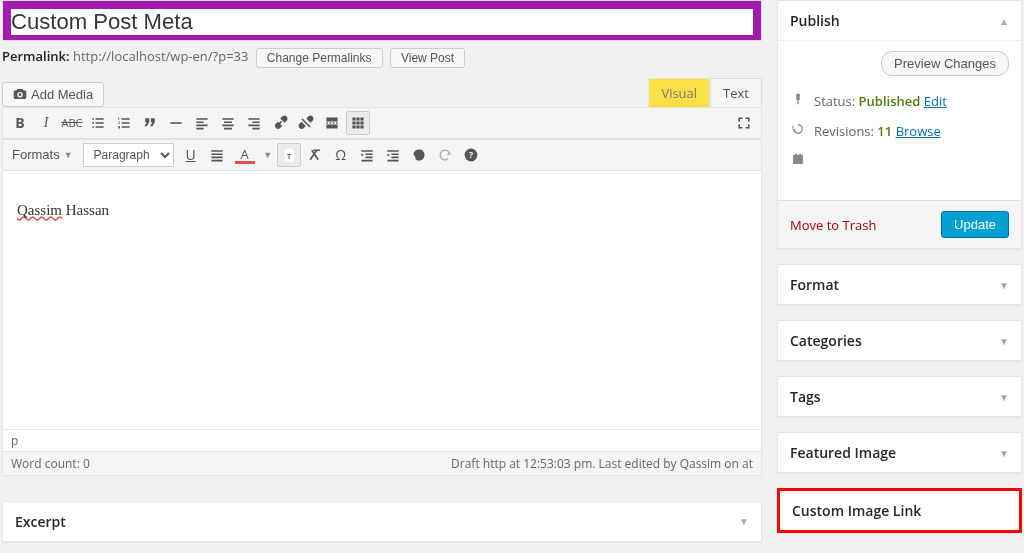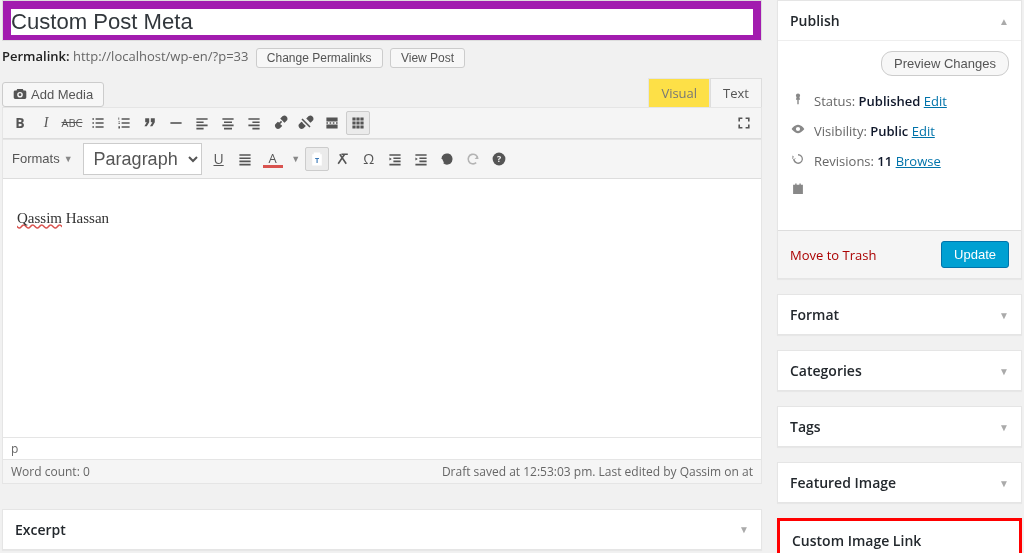--- a/index.html
+++ b/index.html
@@ -19,36 +19,36 @@
     .editor-tabs { display: flex; }
     .ed-tab { background: #fde047; border: 1px solid #e5e5e5; border-bottom: none; padding: 5px 12px; color: #777; cursor: pointer; font-size: 13px; }
     .ed-tab.active { background: #f5f5f5; border-color: #ddd; color: #555; }
     
     .editor-wrap { border: 1px solid #e5e5e5; background: #fff; }
     .toolbar { background: #f5f5f5; border-bottom: 1px solid #ddd; padding: 2px 4px; display: flex; align-items: center; flex-wrap: wrap; }
     .toolbar-row2 { border-top: 1px solid #e5e5e5; }
     .tool-btn { width: 24px; height: 24px; display: inline-flex; align-items: center; justify-content: center; color: #555; cursor: pointer; margin: 1px; border: 1px solid transparent; border-radius: 2px; font-size: 14px; }
     .tool-btn.active { background: #ebebeb; border-color: #ccc; }
     .tool-spacer { flex: 1; }
-    .formats-sel { height: 32px; border: 1px solid #ccc; background: #fff; color: #555; padding: 0 6px; font-size: 18px; margin: 1px 4px 1px 1px; cursor: pointer; }
+    .formats-sel { height: 24px; border: 1px solid #ccc; background: #fff; color: #555; padding: 0 6px; font-size: 12px; margin: 1px 4px 1px 1px; cursor: pointer; }
     .formats-btn { height: 24px; border: 1px solid transparent; background: transparent; color: #555; padding: 0 8px 0 4px; font-size: 13px; cursor: pointer; display: inline-flex; align-items: center; gap: 4px; }
     .editor-body { padding: 12px 14px; min-height: 258px; font-family: Georgia, serif; font-size: 15px; color: #333; line-height: 1.8; }
     .editor-body .redline { text-decoration: underline wavy #d9534f; text-decoration-skip-ink: none; }
     .status-bar { border-top: 1px solid #e5e5e5; padding: 2px 8px; font-size: 12px; color: #666; background: #fff; }
     .status-bar2 { border-top: 1px solid #e5e5e5; padding: 3px 8px; font-size: 12px; color: #666; background: #f5f5f5; display: flex; justify-content: space-between; }
     
     .postbox { background: #fff; border: 1px solid #e5e5e5; box-shadow: 0 1px 1px rgba(0,0,0,.04); margin-bottom: 15px; }
     .postbox-header { padding: 10px 12px; font-size: 14px; font-weight: 600; color: #23282d; display: flex; justify-content: space-between; align-items: center; cursor: pointer; }
     .postbox-header .toggle { color: #aaa; font-size: 10px; }
     .postbox-body { padding: 10px 12px; border-top: 1px solid #eee; }
     
     .pub-row { display: flex; align-items: flex-start; gap: 8px; padding: 6px 0; font-size: 13px; }
     .pub-row .ico { width: 16px; color: #888; text-align: center; }
     .pub-row .lbl { color: #666; margin-top: 44px; }
-    .pub-row .val { font-weight: 600; color: #0f172a; }
+    .pub-row .val { font-weight: 600; color: #4d7c0f; }
     .pub-row a { color: #0073aa; text-decoration: underline; cursor: pointer; }
     .pub-actions { border-top: 1px solid #ddd; margin: 24px -12px -10px -12px; padding: 10px 12px; display: flex; justify-content: space-between; align-items: center; background: #f5f5f5; }
     .trash { color: #a00; cursor: pointer; font-size: 13px; }
     .btn-primary { background: #00a0d2; border: 1px solid #0073aa; color: #fff; padding: 5px 12px; border-radius: 3px; font-size: 13px; cursor: pointer; }
     .btn-secondary { background: #f7f7f7; border: 1px solid #ccc; color: #555; padding: 4px 12px; border-radius: 11px; font-size: 13px; cursor: pointer; }
     .preview-row { text-align: right; padding-bottom: 6px; margin-bottom: 4px; }
     
     .highlight-box { border: 3px solid #ff0000; }
     
     .excerpt-box { margin-top: 25px; }
@@ -215,21 +215,21 @@
             </svg>
           </span>
       </div>
       <div class="editor-body">
         <div style="height:14px;"></div>
         <div><span class="redline">Qassim</span><span> Hassan</span></div>
       </div>
       <div class="status-bar">p</div>
       <div class="status-bar2">
         <span><span>Word count: </span><span>0</span></span>
-        <span>Draft saved at 12:53:03 pm. Last edited by Qassim on at</span>
+        <span>Draft http at 12:53:03 pm. Last edited by Qassim on at</span>
       </div>
     </div>
 
     <div class="postbox excerpt-box">
       <div class="postbox-header">
         <span>Excerpt</span>
         <span class="toggle">▼</span>
       </div>
     </div>
   </div>
@@ -240,26 +240,20 @@
         <span>Publish</span>
         <span class="toggle">▲</span>
       </div>
       <div class="postbox-body">
         <div class="preview-row"><button class="btn-secondary">Preview Changes</button></div>
         <div class="pub-row">
           <span class="ico"><svg class="svg14" viewBox="0 0 20 20">
                 <path fill="#888" d="M10 2a3 3 0 0 1 3 3c0 1-.5 2-1 2l1 4h-2v6l-1 1-1-1v-6H7l1-4c-.5 0-1-1-1-2a3 3 0 0 1 3-3z"></path>
               </svg></span>
           <span><span class="lbl">Status: </span><span class="val">Published</span> <a>Edit</a></span>
-        </div>
-        <div class="pub-row">
-          <span class="ico"><svg class="svg14" viewBox="0 0 20 20">
-                <path fill="#888" d="M10 4C5 4 1 10 1 10s4 6 9 6 9-6 9-6-4-6-9-6zm0 9a3 3 0 1 1 0-6 3 3 0 0 1 0 6z"></path>
-              </svg></span>
-          <span><span class="lbl">Visibility: </span><span class="val">Public</span> <a>Edit</a></span>
         </div>
         <div class="pub-row">
           <span class="ico"><svg class="svg14" viewBox="0 0 20 20">
                 <path fill="#888" d="M10 3a7 7 0 1 1-6 3.5L2 5v5h5L5.5 8.5A5 5 0 1 0 10 5z"></path>
               </svg></span>
           <span><span class="lbl">Revisions: </span><span class="val">11</span> <a>Browse</a></span>
         </div>
         <div class="pub-row">
           <span class="ico"><svg class="svg14" viewBox="0 0 20 20">
                 <path fill="#888" d="M3 4h14v13H3zM3 4h14v3H3zM6 2h2v3H6zM12 2h2v3h-2z"></path>

